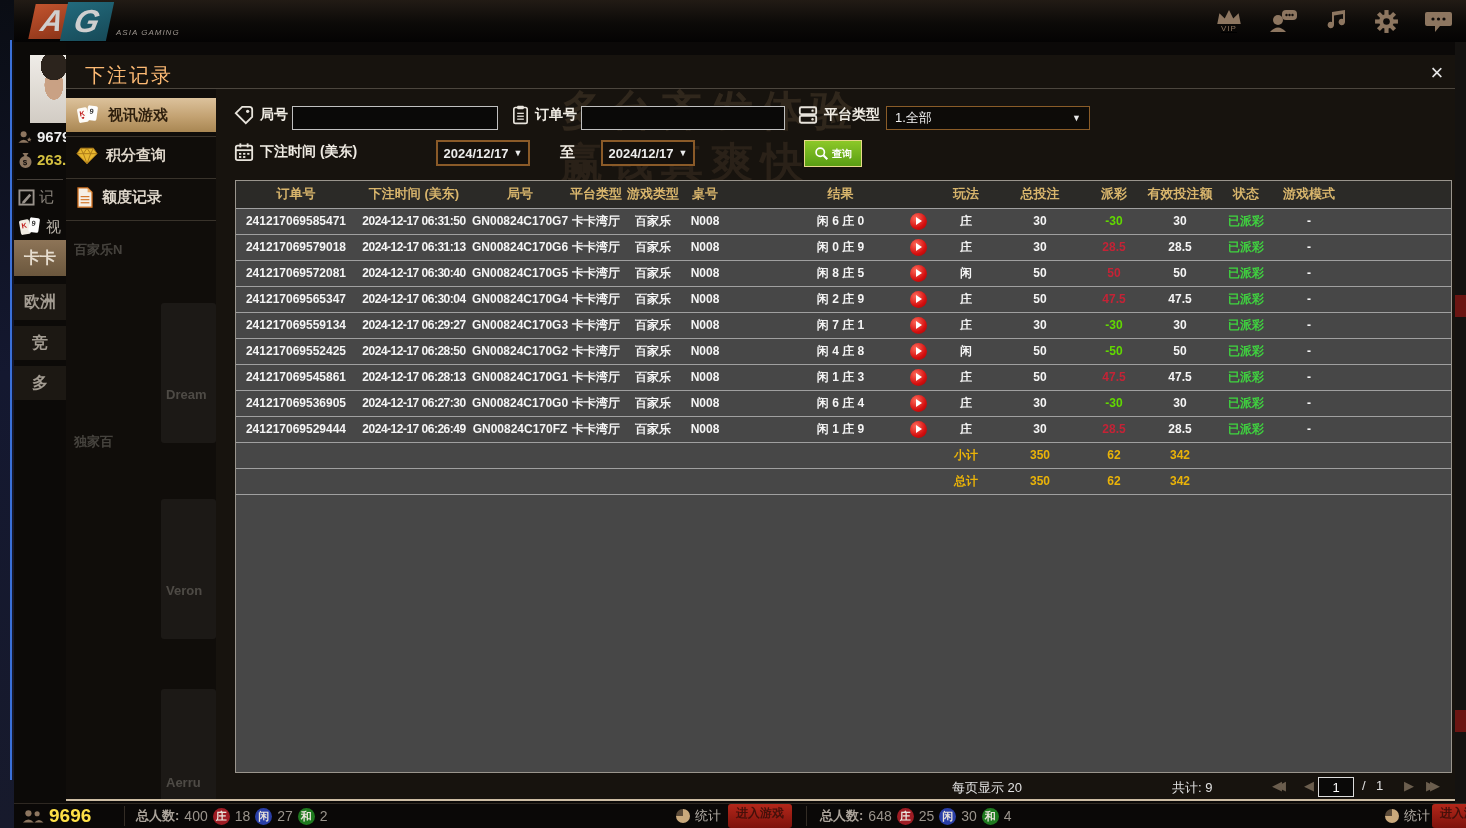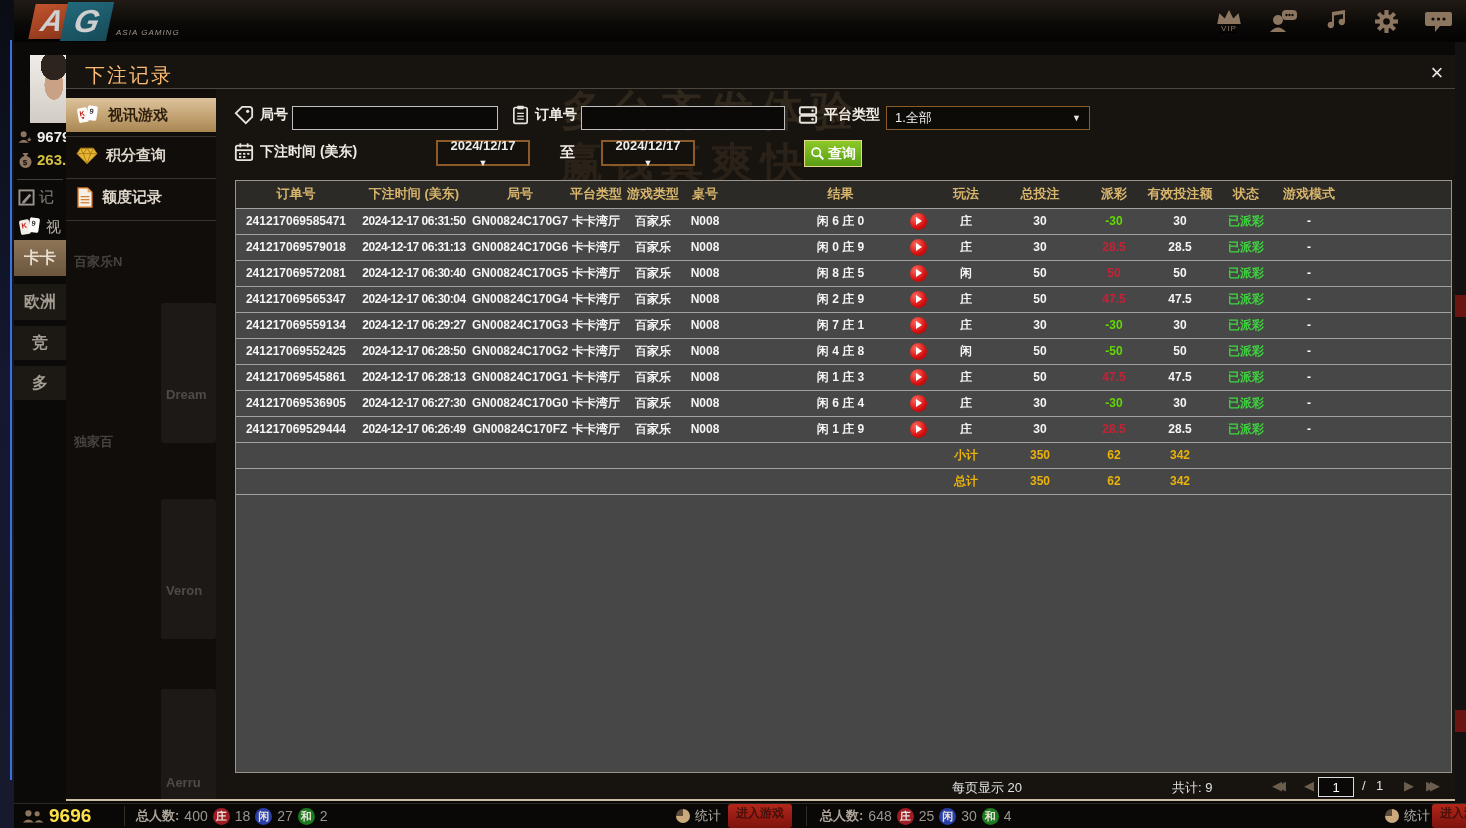--- a/index.html
+++ b/index.html
@@ -85,26 +85,26 @@
   .f-label svg { display:block; }
   .inp { position:absolute; height:24px; background:#0a0908; border:1px solid #c0c0c0; color:#e8e8e8; font-size:13px; padding:0 6px; z-index:2; }
   .lbl-round { left:168px; top:50px; }
   .inp-round { left:226px; top:51px; width:206px; }
   .lbl-order { left:446px; top:50px; }
   .inp-order { left:515px; top:51px; width:204px; }
   .lbl-platform { left:732px; top:50px; }
   .selbox { position:absolute; left:820px; top:51px; width:204px; height:24px; background:#0d0b08; border:1px solid #8a5c28; color:#f0f0f0; font-size:13px; display:flex; align-items:center; padding:0 8px; cursor:pointer; z-index:2; }
   .selbox .chev { margin-left:auto; font-size:9px; color:#e8e8e8; }
   .lbl-time { left:168px; top:87px; }
-  .datebox { position:absolute; width:94px; height:26px; background:#14100c; border:2px solid #8a5a28; color:#ececec; font-size:13px; font-weight:bold; display:flex; align-items:center; justify-content:center; gap:5px; cursor:pointer; z-index:2;flex-direction:column; }
+  .datebox { position:absolute; width:94px; height:26px; background:#14100c; border:2px solid #8a5a28; color:#ececec; font-size:13px; font-weight:bold; display:flex; align-items:center; justify-content:center; gap:5px; cursor:pointer; z-index:2; }
   .datebox .chev { font-size:9px; }
   .date-from { left:370px; top:85px; }
   .date-to { left:535px; top:85px; }
   .to-label { position:absolute; left:494px; top:88px; color:#f0ece4; font-size:15px; font-weight:bold; z-index:2; }
-  .search-btn { position:absolute; left:738px; top:85px; width:58px; height:27px; background:linear-gradient(180deg,#8cc828,#5a9e14); border:1px solid #e8d98a; color:#fff; font-size:14px; font-weight:bold; display:flex; align-items:center; justify-content:center; gap:3px; cursor:pointer; z-index:2; }
+  .search-btn { position:absolute; left:738px; top:85px; width:58px; height:27px; background:linear-gradient(180deg,#8cc828,#5a9e14); border:1px solid #e8d98a; color:#fff; font-size:10px; font-weight:bold; display:flex; align-items:center; justify-content:center; gap:3px; cursor:pointer; z-index:2; }
 
   
   .table-wrap { position:absolute; left:169px; top:125px; width:1217px; height:593px; background:#474747; border:1px solid #9a958d; overflow:hidden; z-index:2; }
   table { border-collapse:collapse; table-layout:fixed; width:100%; }
   thead th { height:27px; background:#2b2a27; color:#d8b56c; font-size:13px; font-weight:bold; border-bottom:1px solid #a0a0a0; white-space:nowrap; overflow:hidden; }
   tbody td { height:26px; color:#f5f5f5; font-size:12px; font-weight:bold; text-align:center; border-bottom:1px solid #a0a0a0; white-space:nowrap; overflow:hidden; }
   .col-result { padding-left:55px; }
   .td-time { letter-spacing:-0.5px; }
   .pay-green { color:#62d900; }
   .pay-red { color:#c42336; }
@@ -330,21 +330,21 @@
               <line x1="5" y1="14.5" x2="15" y2="14.5"></line>
               <line x1="5" y1="18" x2="15" y2="18"></line>
             </g>
           </svg>
         <span>额度记录</span>
       </div>
       <div class="tab-sep" style="top:131px;"></div>
       <div class="ghost-thumb" style="left:95px; top:214px;"></div>
       <div class="ghost-thumb" style="left:95px; top:410px;"></div>
       <div class="ghost-thumb" style="left:95px; top:600px;"></div>
-      <div class="ghost ghost-col" style="left:8px; top:164px;">百家乐N</div>
+      <div class="ghost ghost-col" style="left:8px; top:152px;">百家乐N</div>
       <div class="ghost ghost-col" style="left:100px; top:298px;">Dream</div>
       <div class="ghost ghost-col" style="left:8px; top:344px;">独家百</div>
       <div class="ghost ghost-col" style="left:100px; top:494px;">Veron</div>
       <div class="ghost ghost-col" style="left:100px; top:686px;">Aerru</div>
     </div>
 
     <div class="f-label lbl-round">
       <svg width="20" height="20" viewBox="0 0 22 22">
           <path d="M2 9 L9 2 h8 a3 3 0 0 1 3 3 v8 L13 20 Z" fill="none" stroke="#e8e4dc" stroke-width="2"></path>
           <circle cx="15" cy="7" r="1.8" fill="#e8e4dc"></circle>

